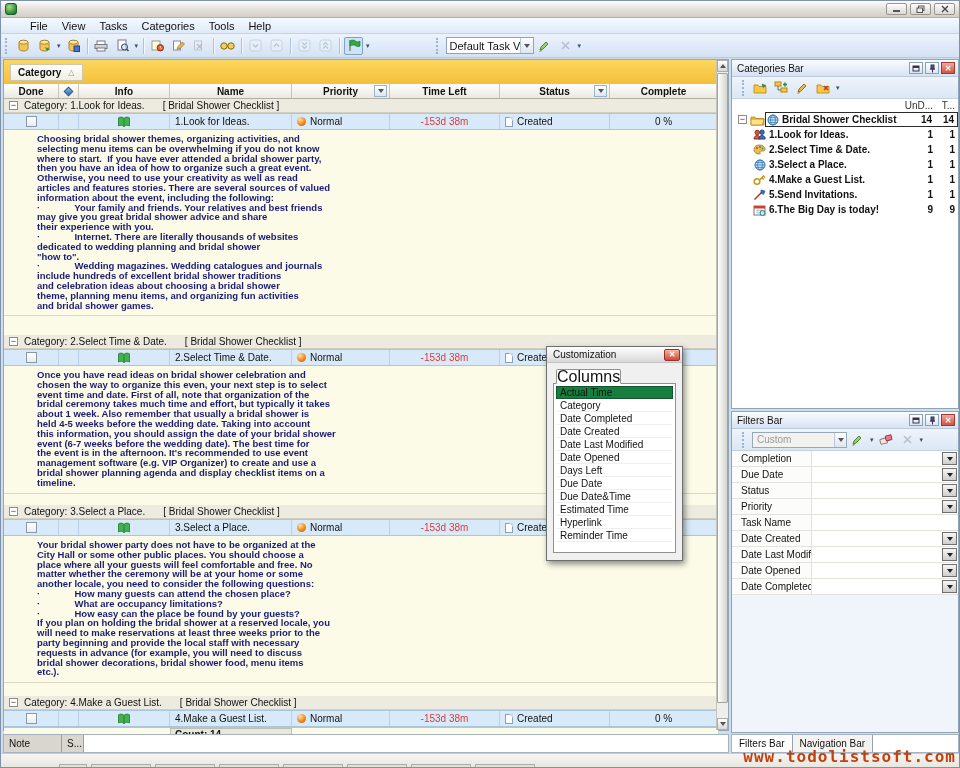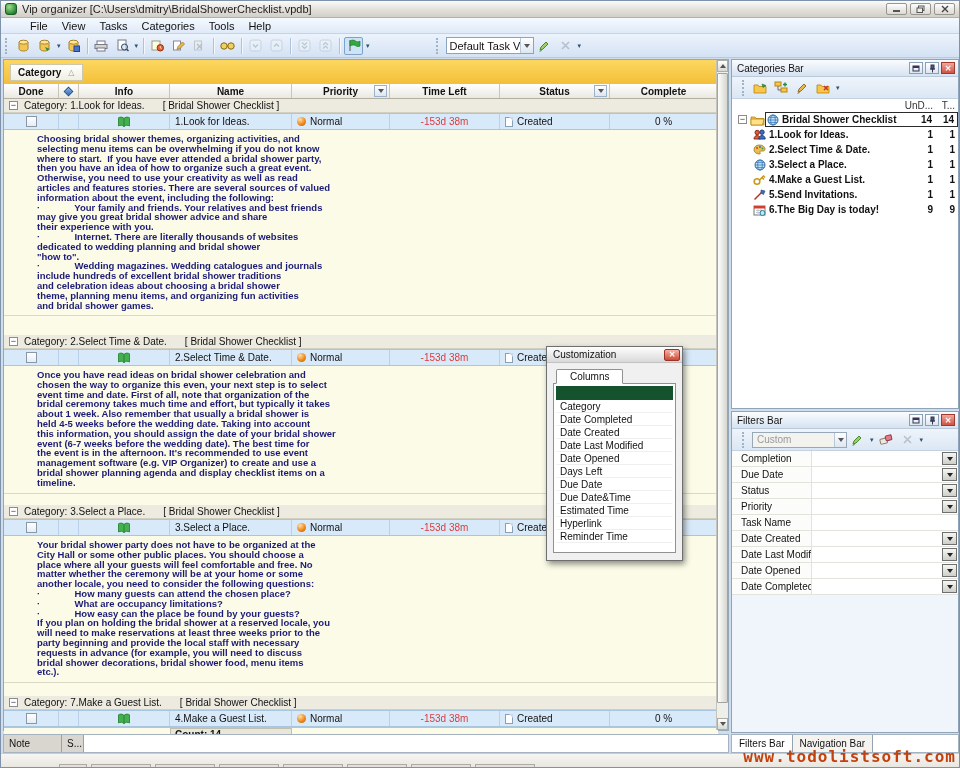--- a/index.html
+++ b/index.html
@@ -120,41 +120,40 @@
   .rtab { padding:0 7px; font-size:10px; display:flex; align-items:center; border-right:1px solid #96a2b0; background:#f4f3f0; }
   .rtab.active { background:#fff; }
 
   
   .dialog { position:absolute; left:545px; top:345px; width:137px; height:215px; background:#f0f0f0;
     border:1px solid #6f6f6f; box-shadow:2px 3px 6px rgba(0,0,0,.45); z-index:20; }
   .dlg-title { height:16px; background:linear-gradient(#fefefe,#d9d9d9); border-bottom:1px solid #c2c2c2;
     display:flex; align-items:center; padding:0 2px 0 6px; font-size:10px; }
   .dlg-close { margin-left:auto; width:16px; height:12px; border:1px solid #9a3325; border-radius:2px;
     background:linear-gradient(#f6b3a4,#cf4a36); color:#fff; font-size:8px; font-weight:bold; line-height:10px; text-align:center; }
-  .dlg-tab { position:absolute; top:22px; left:9px; height:15px; padding:0 13px; background:#fff;
-    border:1px solid #919191; border-bottom:1px solid #fff; font-size:10px; line-height:14px; z-index:2; border-radius:2px 2px 0 0; }
+  .dlg-tab { position:absolute; top:22px; left:9px; height:15px; padding:0 0; background:#fff;
+    border:1px solid #919191; border-bottom:1px solid #fff; font-size:16px; line-height:14px; z-index:2; border-radius:2px 2px 0 0; }
   .dlg-page { position:absolute; top:36px; left:6px; right:6px; bottom:7px; border:1px solid #919191; background:#fff; padding:2px; }
   .dlg-item { height:13px; line-height:12px; padding-left:3px; font-size:10px; border:1px solid transparent; border-bottom:1px solid #efefef; white-space:nowrap; overflow:hidden; }
-  .dlg-item.sel { background:#84cc16; border:7px solid #14532d; }
+  .dlg-item.sel { background:#15803d; border:1px solid #14532d; }
 
   
   .statusbar { position:absolute; left:0; top:752px; width:100%; height:16px;
     background:linear-gradient(#f7f5f2,#e7e4df); border-top:1px solid #cfccc6; overflow:hidden; }
   .seg { position:absolute; top:10px; height:12px; border:1px solid #aeaca6; background:#e3e0db; }
   .watermark { position:absolute; right:3px; bottom:1px; font-family:"DejaVu Sans Mono", monospace;
     font-weight:bold; font-size:16px; letter-spacing:1px; color:#c2410c; z-index:30; }
 </style>
 </head>
 <body>
 
 <div class="win">
 
   <div class="titlebar">
     <span class="app-icon"></span>
-    <span class="title-text">Vip organizer [C:\Users\dmitry\BridalShowerChecklist.vpdb]</span>
     <span class="winbtns">
       <span class="winbtn">
           <svg width="9" height="7">
             <rect x="1" y="4" width="7" height="2" fill="#555"></rect>
           </svg>
         </span>
       <span class="winbtn">
           <svg width="9" height="8">
             <rect x="2.5" y="1" width="5.5" height="4.5" fill="none" stroke="#555"></rect>
             <rect x="1" y="3" width="5.5" height="4.5" fill="#eee" stroke="#555"></rect>
@@ -463,21 +462,21 @@
 If you plan on holding the bridal shower at a reserved locale, you
 will need to make reservations at least three weeks prior to the
 party beginning and provide the local staff with necessary
 requests in advance (for example, you will need to discuss
 bridal shower decorations, bridal shower food, menu items
 etc.).</div>
       </div>
 
     <div class="ghdr">
       <span class="minus">−</span>
-      <span>Category: 7.Make a Guest List.</span>
+      <span>Category: 4.Make a Guest List.</span>
       <span class="book">[ Bridal Shower Checklist ]</span>
     </div>
     <div class="trow">
       <span class="tcell w-done">
           <span class="cb"></span>
         </span>
       <span class="tcell w-flag"></span>
       <span class="tcell w-info center">
           <svg width="14" height="12">
             <path d="M7 2.5C5.8.8 3 .8 1.5 1.8V10c1.5-1 4.3-1 5.5.7 1.2-1.7 4-1.7 5.5-.7V1.8C11 .8 8.2.8 7 2.5z" fill="#45b04f" stroke="#1e7c2a" stroke-width=".8"></path>

